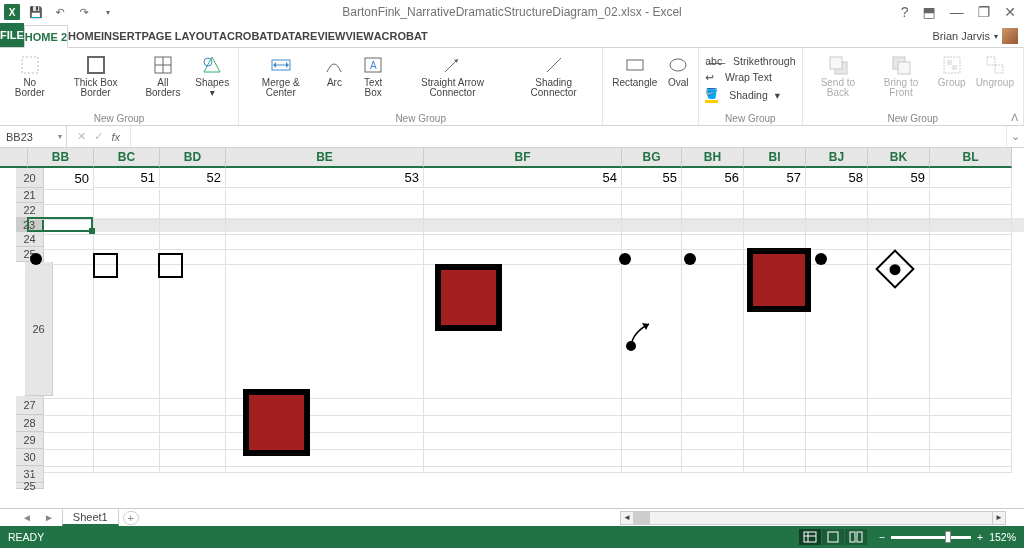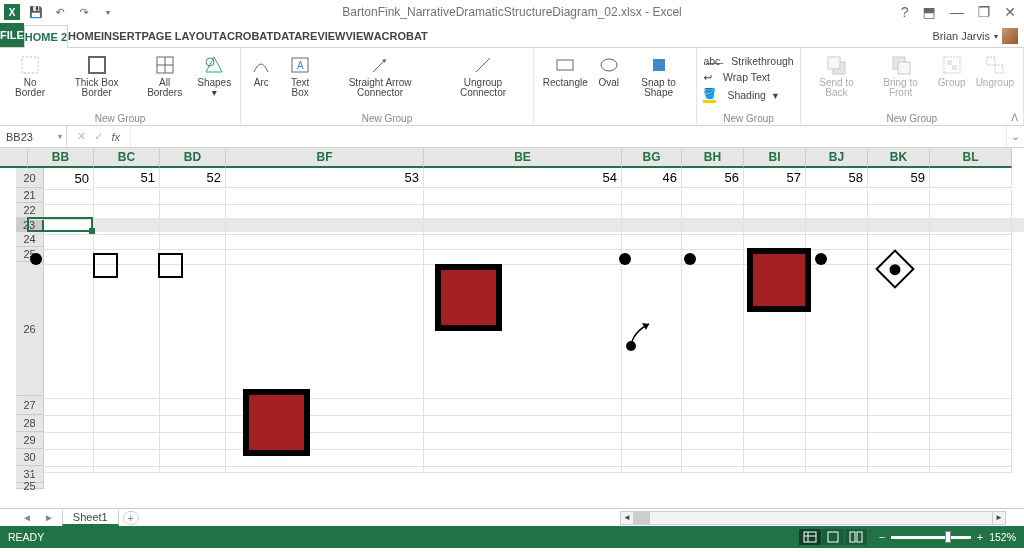--- a/index.html
+++ b/index.html
@@ -168,20 +168,31 @@
         </div>
     </div>
     <div class="label">New Group</div>
   </div>
 
   <div class="group">
     <div class="items">
       <div class="rb-btn">
           <span class="ic">
             <svg width="22" height="22">
+              <rect x="2" y="6" width="18" height="10" fill="none" stroke="#48c"></rect>
+              <line x1="6" y1="11" x2="16" y2="11" stroke="#48c"></line>
+              <polygon points="6,8 3,11 6,14" fill="#48c"></polygon>
+              <polygon points="16,8 19,11 16,14" fill="#48c"></polygon>
+            </svg>
+          </span>
+          <span class="txt">Merge &amp; Center</span>
+        </div>
+      <div class="rb-btn">
+          <span class="ic">
+            <svg width="22" height="22">
               <path d="M4 18 Q11 2 18 18" fill="none" stroke="#666"></path>
             </svg>
           </span>
           <span class="txt">Arc</span>
         </div>
       <div class="rb-btn">
           <span class="ic">
             <svg width="22" height="22">
               <rect x="3" y="4" width="16" height="14" fill="none" stroke="#666"></rect>
               <text x="8" y="15" font-size="10" fill="#48c">A</text>
@@ -197,21 +208,21 @@
             </svg>
           </span>
           <span class="txt">Straight Arrow Connector</span>
         </div>
       <div class="rb-btn">
           <span class="ic">
             <svg width="22" height="22">
               <line x1="4" y1="18" x2="18" y2="4" stroke="#666"></line>
             </svg>
           </span>
-          <span class="txt">Ungroup Connector</span>
+          <span class="txt">Shading Connector</span>
         </div>
     </div>
     <div class="label">New Group</div>
   </div>
 
   <div class="group">
     <div class="items">
       <div class="rb-btn">
           <span class="ic">
             <svg width="22" height="22">
@@ -220,28 +231,20 @@
           </span>
           <span class="txt">Rectangle</span>
         </div>
       <div class="rb-btn">
           <span class="ic">
             <svg width="22" height="22">
               <ellipse cx="11" cy="11" rx="8" ry="6" fill="none" stroke="#666"></ellipse>
             </svg>
           </span>
           <span class="txt">Oval</span>
-        </div>
-      <div class="rb-btn">
-          <span class="ic">
-            <svg width="22" height="22">
-              <rect x="5" y="5" width="12" height="12" fill="#48c"></rect>
-            </svg>
-          </span>
-          <span class="txt">Snap to Shape</span>
         </div>
     </div>
     <div class="label">&nbsp;</div>
   </div>
 
   <div class="group" style="justify-content:space-between;">
     <div style="display:flex;flex-direction:column;gap:2px;padding-top:4px;">
       <div class="rb-small"><span>a̶b̶c̶</span>&nbsp;<span>Strikethrough</span></div>
       <div class="rb-small"><span>↩</span>&nbsp;<span>Wrap Text</span></div>
       <div class="rb-small"><span style="border-bottom:3px solid #fc0;">🪣</span>&nbsp;<span>Shading</span>&nbsp;▾</div>
@@ -305,53 +308,53 @@
   <div class="formula"></div>
   <div class="expand">⌄</div>
 </div>
 
 <div class="grid-wrap">
   <div class="col-headers">
     <div class="corner"></div>
   <div class="ch" style="width: 66px;">BB</div>
       <div class="ch" style="width: 66px;">BC</div>
       <div class="ch" style="width: 66px;">BD</div>
+      <div class="ch" style="width: 198px;">BE</div>
       <div class="ch" style="width: 198px;">BF</div>
-      <div class="ch" style="width: 198px;">BE</div>
       <div class="ch" style="width: 60px;">BG</div>
       <div class="ch" style="width: 62px;">BH</div>
       <div class="ch" style="width: 62px;">BI</div>
       <div class="ch" style="width: 62px;">BJ</div>
       <div class="ch" style="width: 62px;">BK</div>
       <div class="ch" style="width: 82px;">BL</div>
     </div>
   <div class="row-headers">
       <div class="rh" style="height: 20px;">20</div>
       <div class="rh" style="height: 15px;">21</div>
       <div class="rh" style="height: 15px;">22</div>
       <div class="rh active" style="height: 14px;">23</div>
       <div class="rh" style="height: 15px;">24</div>
       <div class="rh" style="height: 15px;">25</div>
-      <div class="rh" style="height: 134px;">26</div>
+      <div class="rh" style="height: 134px; margin-left: 9px;">26</div>
       <div class="rh" style="height: 19px;">27</div>
       <div class="rh" style="height: 17px;">28</div>
       <div class="rh" style="height: 17px;">29</div>
       <div class="rh" style="height: 17px;">30</div>
       <div class="rh" style="height: 17px;">31</div>
       <div class="rh" style="height: 6px;">25</div>
     </div>
   <div class="sel-row-highlight" style="left: 94px; top: 70px; height: 14px; right: 0px;"></div>
   <div class="cells">
       <div class="crow">
         <div class="cell num" style="width: 66px; height: 22px;">50</div>
         <div class="cell num" style="width: 66px; height: 20px;">51</div>
         <div class="cell num" style="width: 66px; height: 20px;">52</div>
         <div class="cell num" style="width: 198px; height: 20px;">53</div>
         <div class="cell num" style="width: 198px; height: 20px;">54</div>
-        <div class="cell num" style="width: 60px; height: 20px;">46</div>
+        <div class="cell num" style="width: 60px; height: 20px;">55</div>
         <div class="cell num" style="width: 62px; height: 20px;">56</div>
         <div class="cell num" style="width: 62px; height: 20px;">57</div>
         <div class="cell num" style="width: 62px; height: 20px;">58</div>
         <div class="cell num" style="width: 62px; height: 20px;">59</div>
         <div class="cell" style="width: 82px; height: 20px;"></div>
       </div>
       <div class="crow">
         <div class="cell" style="width: 66px; height: 15px;"></div>
         <div class="cell" style="width: 66px; height: 15px;"></div>
         <div class="cell" style="width: 66px; height: 15px;"></div>

